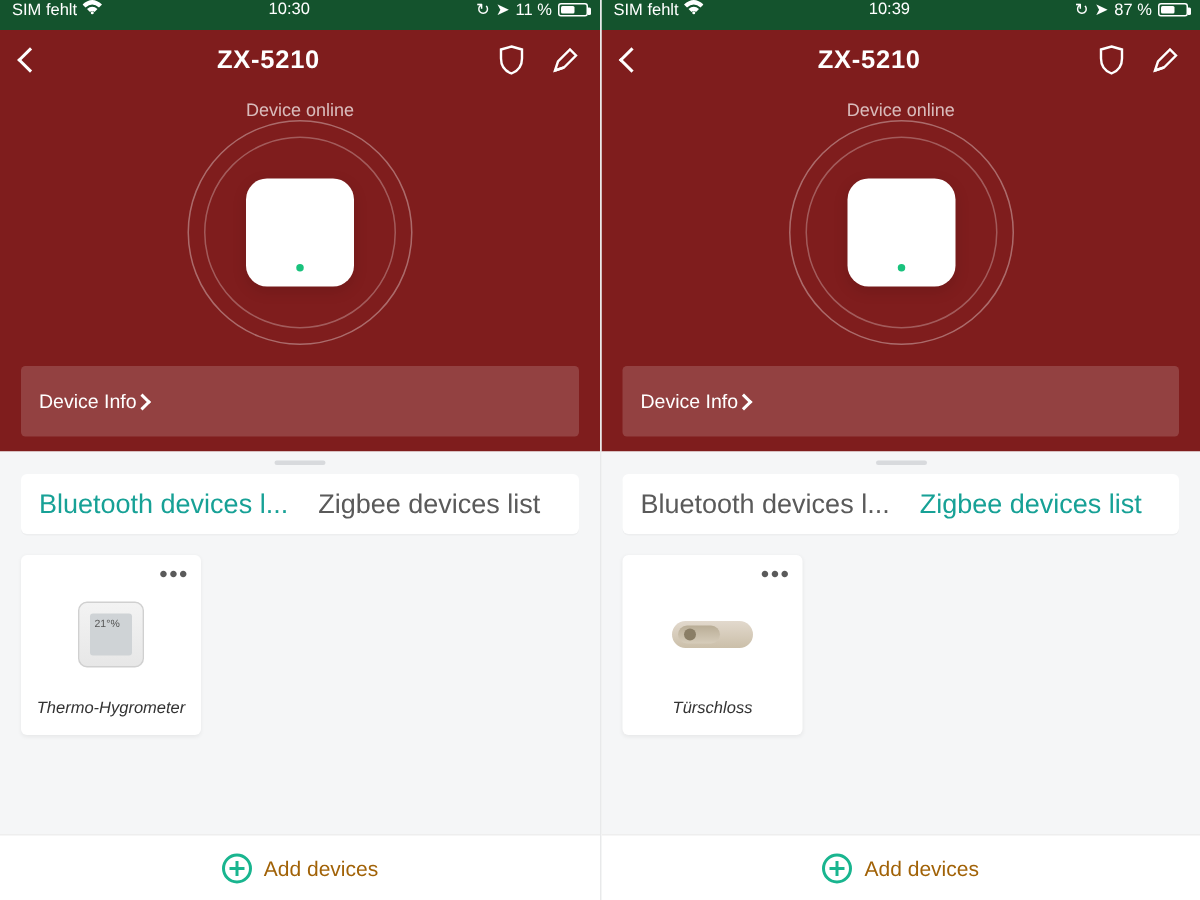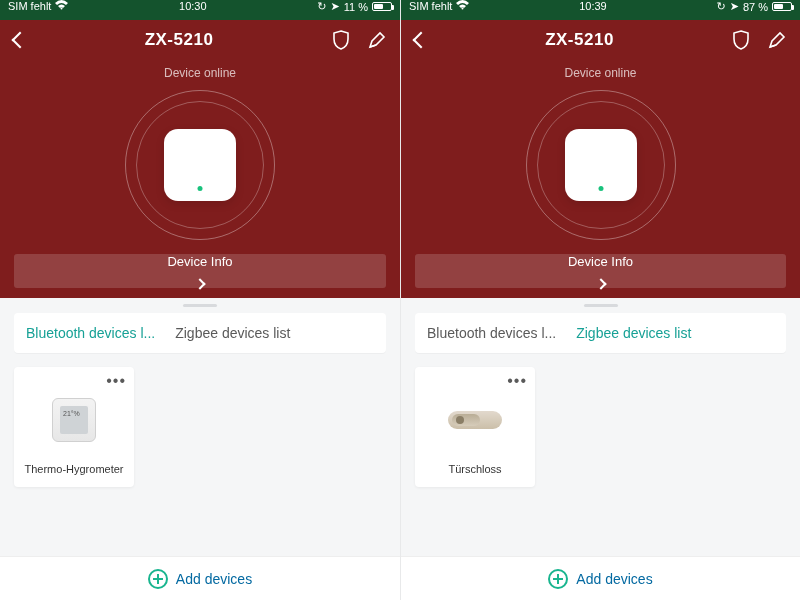--- a/index.html
+++ b/index.html
@@ -17,56 +17,56 @@
 
   
   .top { background:#7f1d1d; color:#fff; padding:0 14px 10px 14px; }
   .navbar { display:flex; align-items:center; height:40px; justify-content:space-between;}
   .navbar .nav-right { display:flex; gap:18px; align-items:center;}
   .chev-left { width:12px; height:12px; border-left:2px solid #fff; border-bottom:2px solid #fff; transform:rotate(45deg);}
   .title { font-size:17px; font-weight:600; letter-spacing:0.5px;}
   .icon-shield svg, .icon-edit svg { display:block;}
 
   .hero { display:flex; flex-direction:column; align-items:center; padding:6px 0 14px 0;}
-  .hero-status { font-size:12px; color:rgba(255,255,255,0.7); margin-bottom:10px;}
+  .hero-status { font-size:12px; color:rgba(255,255,255,0.7); margin-bottom:0;}
   .hero-ring { width:150px; height:150px; border-radius:50%; border:1px solid rgba(255,255,255,0.35); display:flex; align-items:center; justify-content:center; position:relative;}
   .hero-ring::before{ content:""; position:absolute; inset:10px; border-radius:50%; border:1px solid rgba(255,255,255,0.28);}
   .hub { width:72px; height:72px; background:#fff; border-radius:14px; position:relative; box-shadow:0 3px 10px rgba(0,0,0,0.12);}
   .hub::after{ content:""; position:absolute; bottom:10px; left:50%; transform:translateX(-50%); width:5px; height:5px; border-radius:50%; background:#19c27d;}
 
-  .devinfo-row { background:rgba(255,255,255,0.16); border-radius:3px; height:34px; display:flex; align-items:center; justify-content:space-between; padding:0 12px; font-size:13px; color:#fff;flex-direction:column;}
+  .devinfo-row { background:rgba(255,255,255,0.16); border-radius:3px; height:47px; display:flex; align-items:center; padding:0 12px; font-size:13px; color:#fff;}
   .chev-right-s { width:8px; height:8px; border-top:2px solid #fff; border-right:2px solid #fff; transform:rotate(45deg);}
 
   
   .sheet { flex:1; background:#f5f6f7; position:relative; padding:0 0 44px 0;}
   .sheet-handle { width:34px; height:3px; background:#d8dadd; border-radius:2px; margin:6px auto 6px auto;}
-  .tabs { background:#fff; margin:0 14px; height:40px; border-radius:4px; display:flex; align-items:center; padding:0 12px; gap:20px; font-size:14px; box-shadow:0 1px 0 rgba(0,0,0,0.03);}
+  .tabs { background:#fff; margin:0 14px; height:40px; border-radius:4px; display:flex; align-items:center; padding:0 12px; gap:20px; font-size:18px; box-shadow:0 1px 0 rgba(0,0,0,0.03);}
   .tab { color:#5a5a5a; white-space:nowrap;}
   .tab.active { color:#17a196; font-weight:500;}
 
   .grid { padding:14px; display:flex; gap:12px;}
   .card { width:120px; height:120px; background:#fff; border-radius:4px; box-shadow:0 1px 3px rgba(0,0,0,0.06); position:relative; display:flex; flex-direction:column; align-items:center; justify-content:flex-end; padding:10px 6px 12px 6px;}
   .card .dots { position:absolute; top:6px; right:8px; color:#5a5a5a; font-size:16px; letter-spacing:1px; line-height:1;}
-  .card .dev-name { font-size:11px; color:#333; text-align:center; }
+  .card .dev-name { font-size:11px; color:#333; text-align:center;font-style:italic; }
   .card .dev-img { flex:1; display:flex; align-items:center; justify-content:center; width:100%;}
 
   
   .thermo { width:44px; height:44px; background:linear-gradient(#f3f3f3,#e7e7e7); border:1px solid #d0d0d0; border-radius:6px; position:relative;}
   .thermo::before{ content:""; position:absolute; inset:7px; background:#cfd3d6; border-radius:2px;}
   .thermo::after{ content:"21°\A55%"; white-space:pre; position:absolute; inset:7px; font-size:7px; color:#555; line-height:1.3; padding:3px 0 0 3px;}
   .lock { width:54px; height:18px; background:linear-gradient(#e2d9cd,#cbbfa9); border-radius:9px; position:relative;}
   .lock::before{ content:""; position:absolute; left:4px; top:3px; width:28px; height:12px; background:linear-gradient(#b9ad96,#d6ccba); border-radius:6px;}
   .lock::after{ content:""; position:absolute; left:8px; top:5px; width:8px; height:8px; border-radius:50%; background:#8a7e66;}
 
   .bottom-bar { position:absolute; bottom:0; left:0; right:0; height:44px; background:#fff; display:flex; align-items:center; justify-content:center; gap:8px; border-top:1px solid #eee;}
   .plus-circle { width:20px; height:20px; border:2px solid #19b58f; border-radius:50%; position:relative;}
   .plus-circle::before, .plus-circle::after{ content:""; position:absolute; background:#19b58f;}
   .plus-circle::before{ left:50%; top:3px; bottom:3px; width:2px; transform:translateX(-50%);}
   .plus-circle::after{ top:50%; left:3px; right:3px; height:2px; transform:translateY(-50%);}
-  .add-label{ font-size:14px; color:#0369a1;}
+  .add-label{ font-size:14px; color:#a16207;}
 </style>
 </head>
 <body>
 
 <div class="screens">
 
   <div class="screen">
     <div class="statusbar">
       <div class="sb-left">
         <span>SIM fehlt</span>

